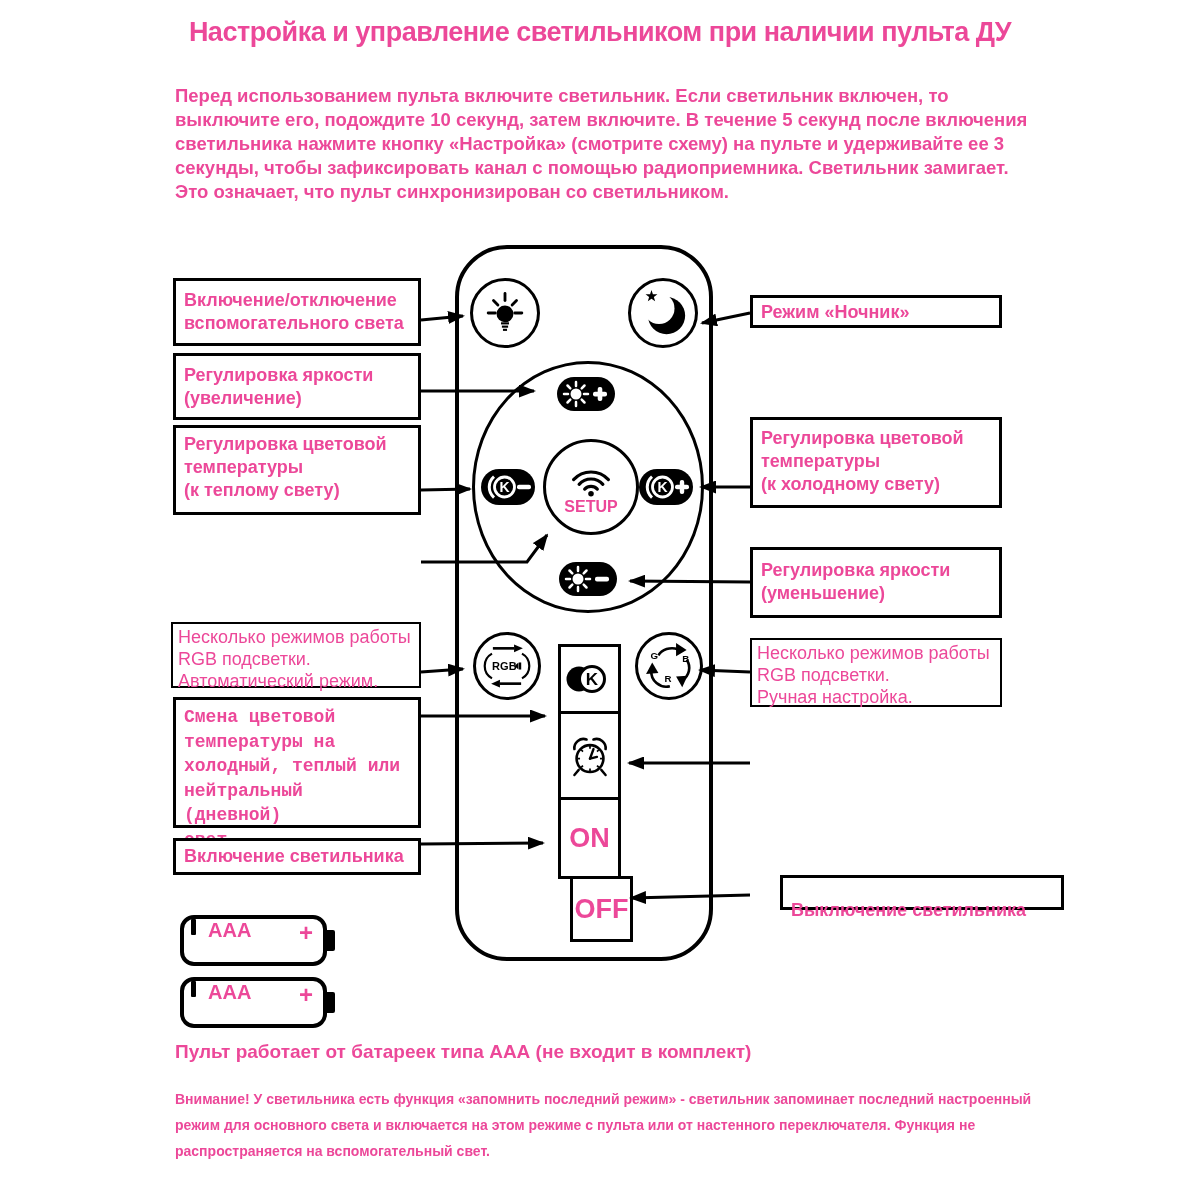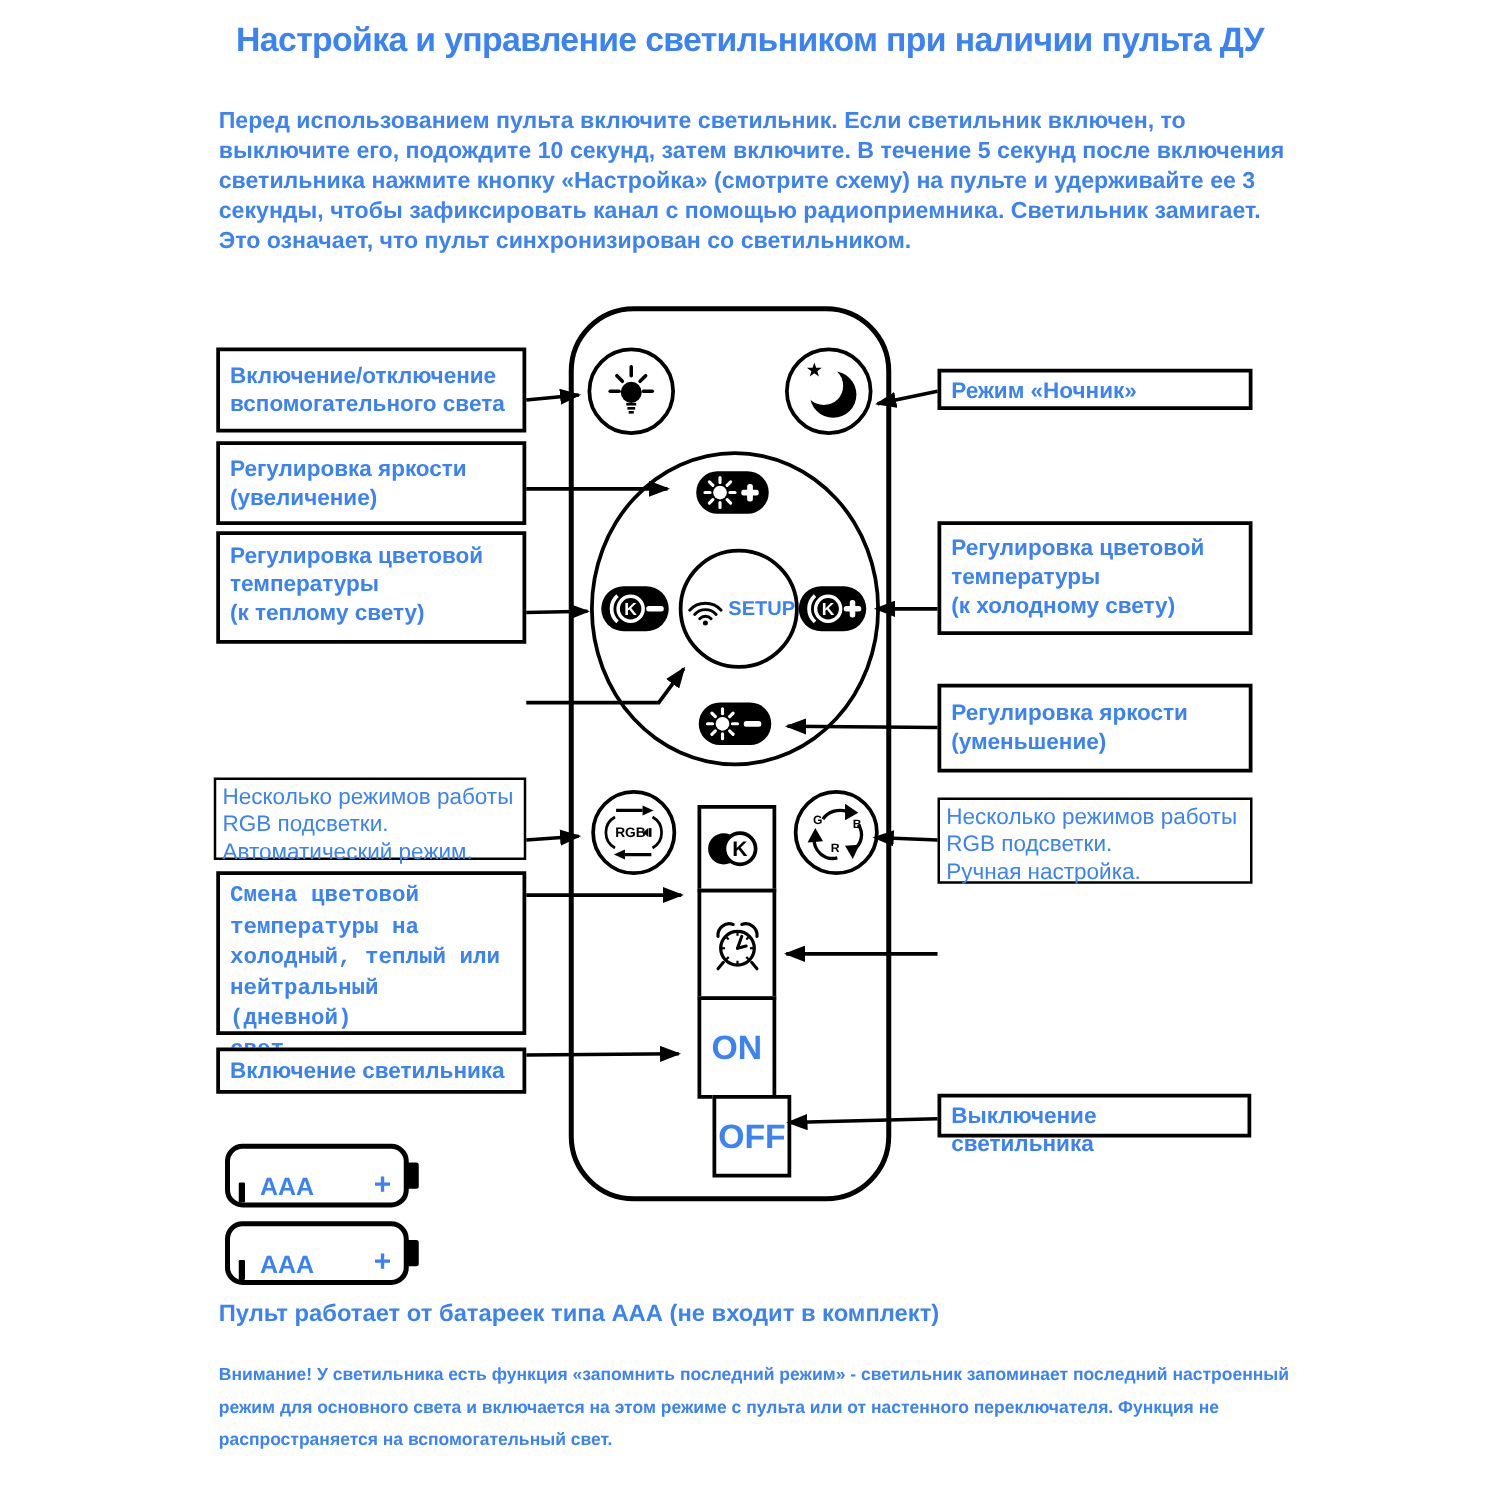--- a/index.html
+++ b/index.html
@@ -1,47 +1,47 @@
 <!DOCTYPE html>
 <html><head>
 <meta charset="utf-8">
 <style>
   html,body{margin:0;padding:0;background:#fff;}
   #page{position:relative;width:1200px;height:1200px;background:#fff;overflow:hidden;
-        font-family:"Liberation Sans",sans-serif;color:#3b82f6;}
+        font-family:"Liberation Sans",sans-serif;color:#ec4899;}
   .title{position:absolute;left:0;top:17px;width:1200px;text-align:center;
          font-size:27px;font-weight:bold;letter-spacing:-0.5px;}
   .para{position:absolute;font-weight:bold;font-size:18.5px;line-height:24px;}
   #intro{left:175px;top:84px;width:858px;}
   #battery-note{left:175px;top:1040px;width:860px;font-size:19px;}
   #warning{left:175px;top:1086px;width:864px;font-size:14px;line-height:26px;}
   .box{position:absolute;border:3px solid #000;background:#fff;box-sizing:border-box;
        font-weight:bold;font-size:18px;line-height:23px;padding:5px 8px;white-space:pre-line;}
   .box.thin{border-width:2px;font-weight:normal;padding:2px 5px;line-height:22px;}
   .box.tall5{line-height:24.5px;font-family:Liberation Mono, monospace;}
   
   .remote{position:absolute;left:455px;top:245px;width:258px;height:716px;
           border:4px solid #000;border-radius:52px;box-sizing:border-box;background:#fff;}
   .ring{position:absolute;left:472px;top:361px;width:232px;height:252px;
         border:3.5px solid #000;border-radius:50%;box-sizing:border-box;}
   .cbtn{position:absolute;border:3px solid #000;border-radius:50%;background:#fff;
         box-sizing:border-box;display:flex;align-items:center;justify-content:center;}
   .pill{position:absolute;background:#000;border-radius:18px;display:flex;
         align-items:center;justify-content:center;}
   .setup{position:absolute;left:543px;top:439px;width:96px;height:96px;border:3.5px solid #000;
-         border-radius:50%;box-sizing:border-box;background:#fff;display:flex;flex-direction:row;
+         border-radius:50%;box-sizing:border-box;background:#fff;display:flex;flex-direction:column;
          align-items:center;justify-content:center;}
   .setup-label{font-size:16px;font-weight:bold;margin-top:1px;}
   .rbtn{position:absolute;left:558px;width:63px;border:3px solid #000;background:#fff;
         box-sizing:border-box;display:flex;align-items:center;justify-content:center;}
   .onoff{font-size:27px;font-weight:bold;letter-spacing:0px;}
   
   .battery{position:absolute;left:180px;width:147px;height:51px;border:4.5px solid #000;
            border-radius:14px;box-sizing:border-box;background:#fff;display:flex;
-           align-items:flex-end;}
+           align-items:flex-start;}
   .battery .term{width:5px;height:16px;background:#000;margin-left:7px;border-radius:1px;}
   .battery .blabel{font-size:20px;font-weight:bold;margin-left:12px;flex:1;}
   .battery .bplus{font-size:24px;font-weight:bold;margin-right:10px;}
   .battery .nub{position:absolute;right:-12px;top:11px;width:10px;height:21px;background:#000;
                 border-radius:2px;}
   .overlay{position:absolute;left:0;top:0;pointer-events:none;}
 </style>
 </head>
 <body>
 
@@ -69,21 +69,21 @@
 
   <div class="box" style="left:750px;top:295px;width:252px;height:33px;padding-top:3px;">Режим «Ночник»</div>
   <div class="box" style="left:750px;top:417px;width:252px;height:91px;padding-top:7px;">Регулировка цветовой
 температуры
 (к холодному свету)</div>
   <div class="box" style="left:750px;top:547px;width:252px;height:71px;padding-top:9px;">Регулировка яркости
 (уменьшение)</div>
   <div class="box thin" style="left:750px;top:638px;width:252px;height:69px;">Несколько режимов работы
 RGB подсветки.
 Ручная настройка.</div>
-  <div class="box" style="left:750px;top:875px;width:251px;height:35px;padding-top:3px;">Выключение светильника</div>
+  <div class="box" style="left:780px;top:875px;width:284px;height:35px;padding-top:21px;">Выключение светильника</div>
 
   <div class="remote"></div>
   <div class="ring"></div>
 
   <div class="cbtn" style="left:470px;top:278px;width:70px;height:70px;">
     <svg width="62" height="62" viewBox="0 0 70 70">
       <g stroke="#000" stroke-width="3.2" stroke-linecap="round">
         <line x1="35" y1="13" x2="35" y2="21"></line>
         <line x1="16" y1="35" x2="24" y2="35"></line>
         <line x1="46" y1="35" x2="54" y2="35"></line>

